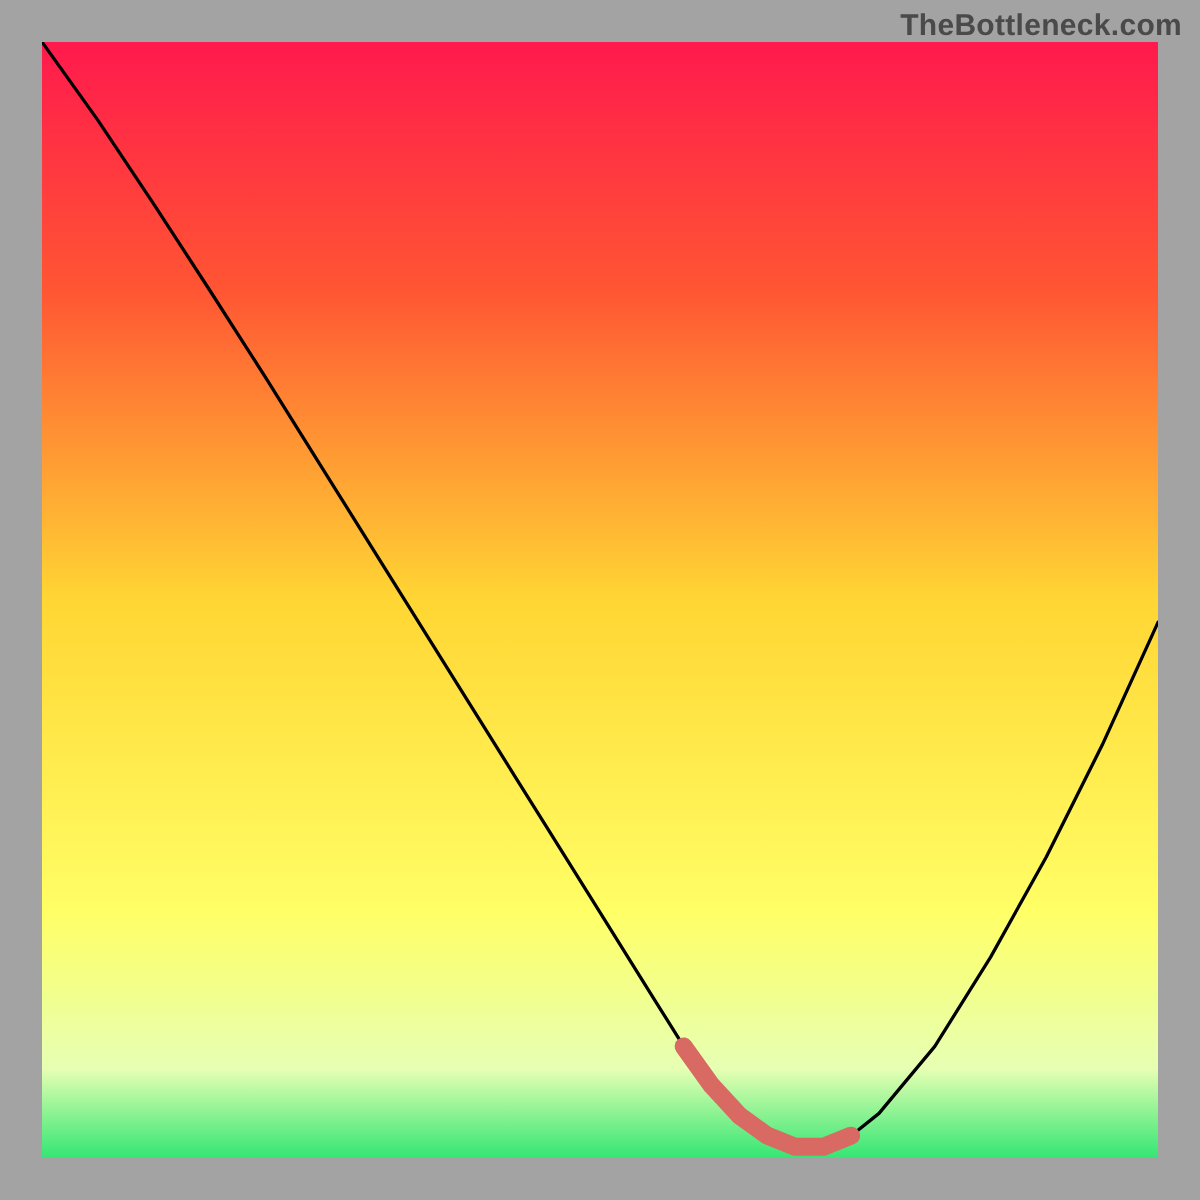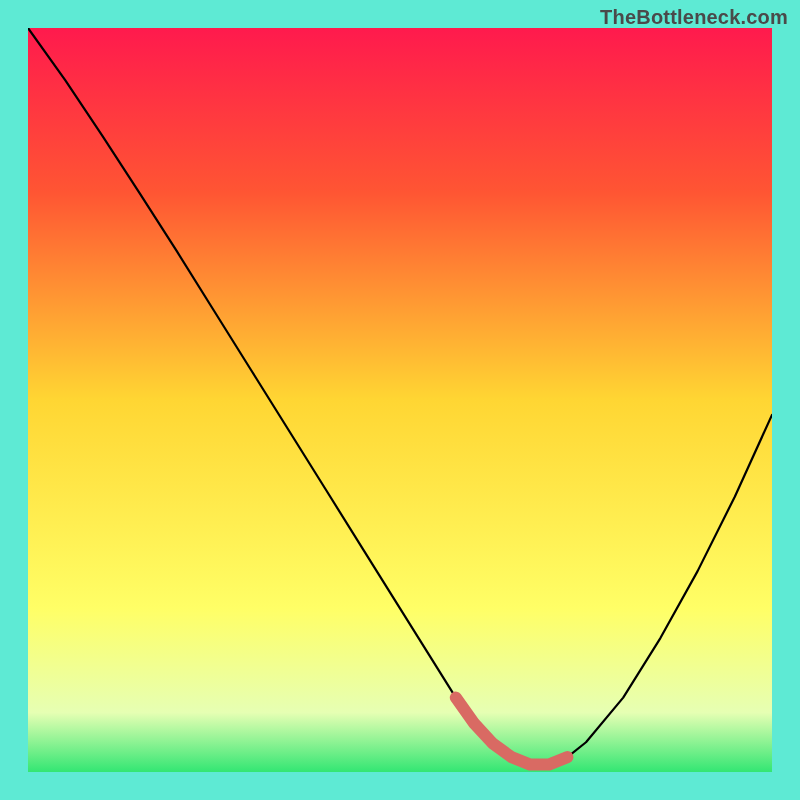--- a/index.html
+++ b/index.html
@@ -7,21 +7,21 @@
     padding: 0;
     width: 800px;
     height: 800px;
     background: #000;
     font-family: Arial, Helvetica, sans-serif;
     overflow: hidden;
   }
   .outer {
     width: 800px;
     height: 800px;
-    background: #5eead4;
+    background: #a3a3a3;
     position: relative;
   }
   .watermark {
     position: absolute;
     top: 6px;
     right: 12px;
     color: #4a4a4a;
     font-size: 20px;
     font-weight: 600;
     letter-spacing: 0.2px;

